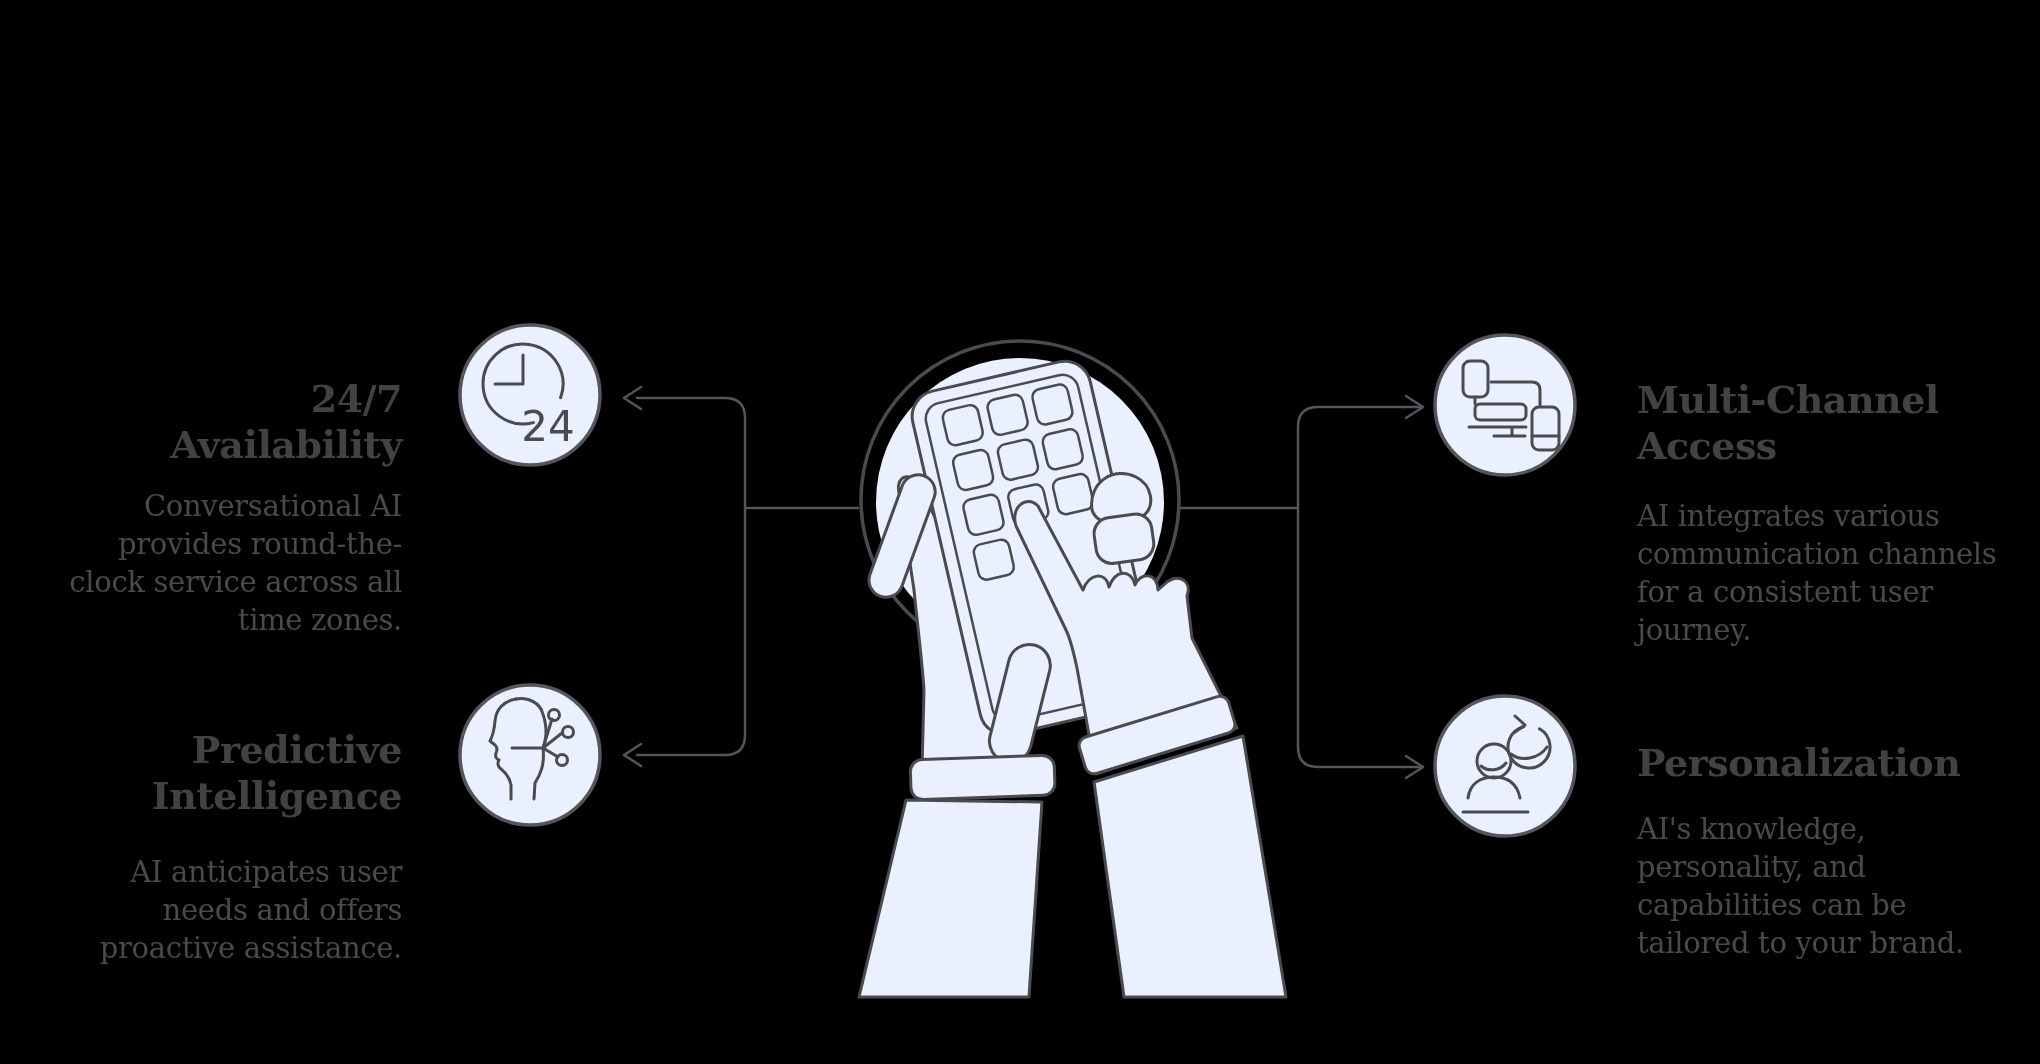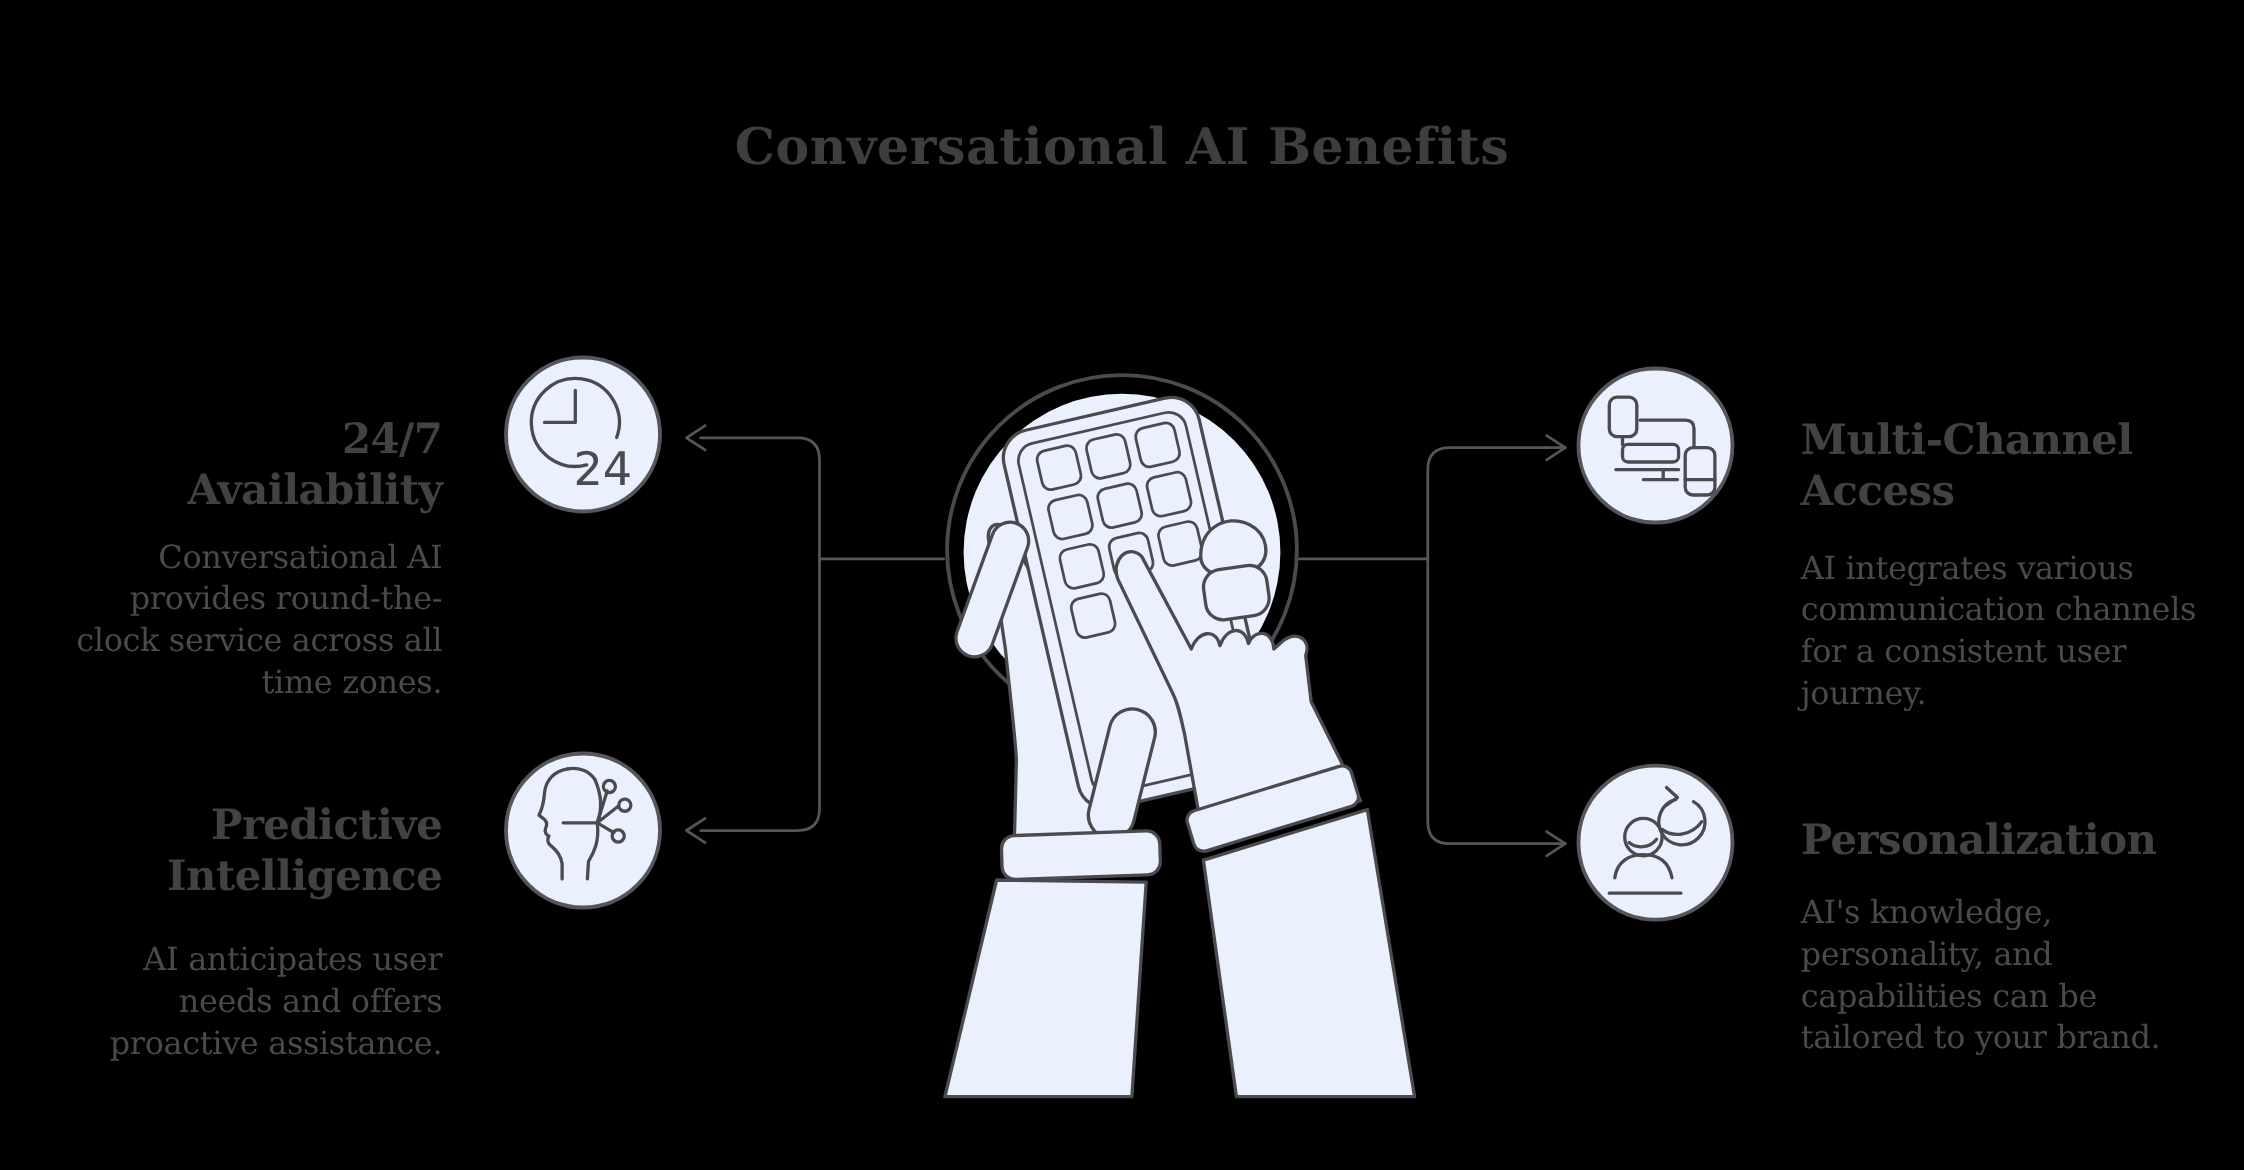--- a/index.html
+++ b/index.html
@@ -15,21 +15,20 @@
   .al-l{text-align:left;width:420px;}
   .icon-circle{position:absolute;width:160px;height:160px;}
   .abs{position:absolute;}
   svg{display:block;}
 </style>
 </head>
 <body>
 
 <div class="stage">
 
-  <div class="title">Conversational AI Benefits</div>
 
   <svg class="abs" style="left:0;top:0" width="2040" height="1064" viewBox="0 0 2040 1064">
     <g fill="none" stroke="#55555b" stroke-width="2.5" stroke-linecap="round" stroke-linejoin="round">
 
       <path d="M 637,398 L 725,398 Q 745,398 745,418 L 745,735 Q 745,755 725,755 L 637,755"></path>
       <path d="M 745,508 L 858,508"></path>
       <path d="M 641,387 L 624,398 L 641,409"></path>
       <path d="M 641,744 L 624,755 L 641,766"></path>
 
       <path d="M 1423,407 L 1318,407 Q 1298,407 1298,427 L 1298,747 Q 1298,767 1318,767 L 1423,767"></path>

